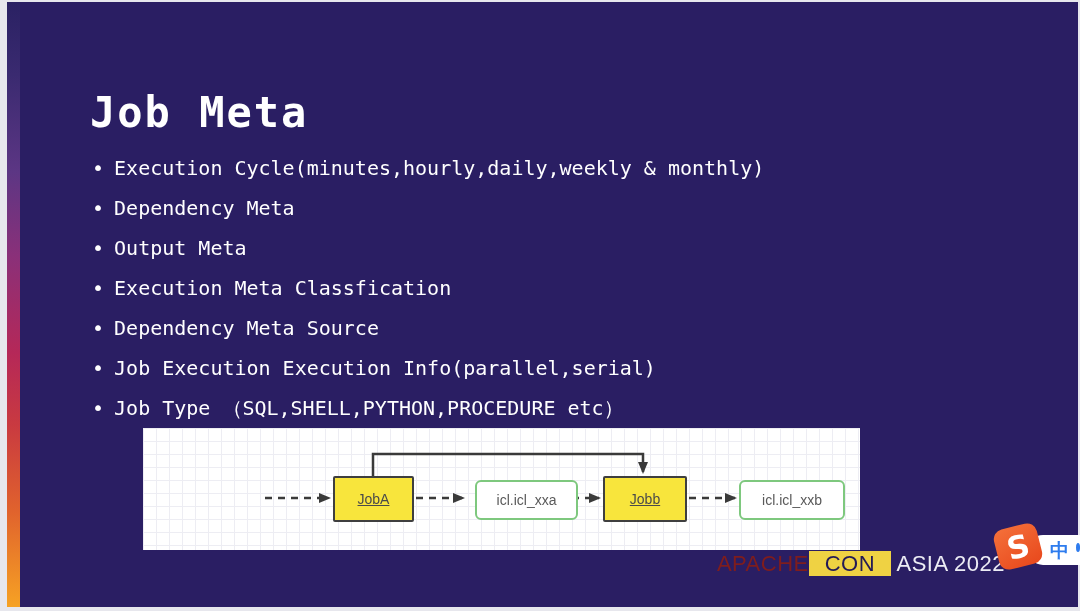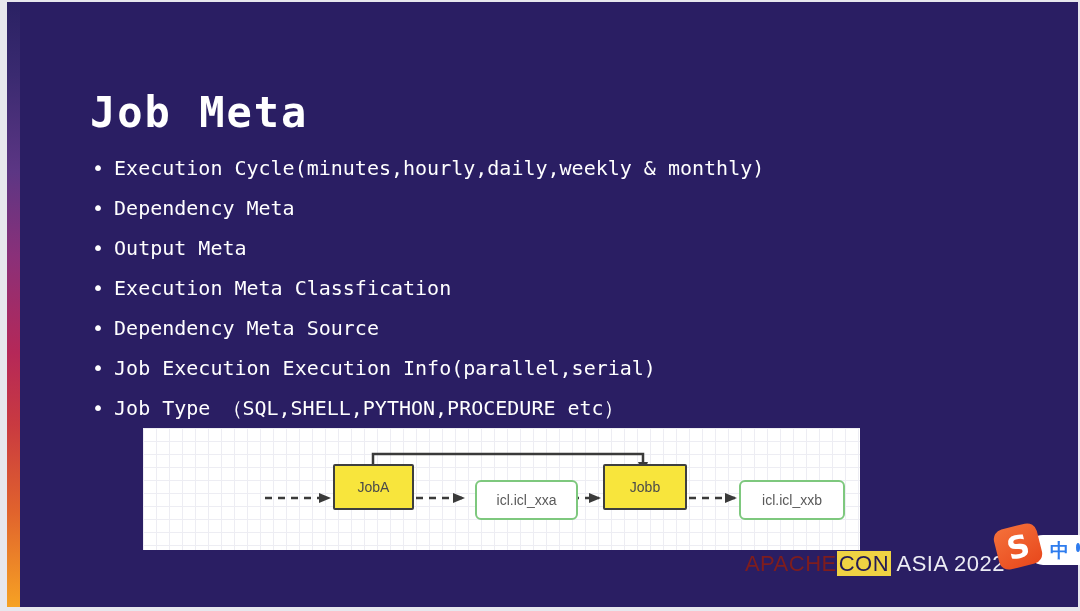--- a/index.html
+++ b/index.html
@@ -45,35 +45,35 @@
     position:absolute;display:flex;align-items:center;justify-content:center;
     font-family:"Liberation Sans","DejaVu Sans",sans-serif;
     font-size:14px;color:#5A5A5A;text-align:center;
   }
   .node.table{
     background:#FFFFFF;border:2px solid #7EC87E;border-radius:6px;
     top:52px;height:36px;
   }
   .node.job{
     background:#F8E53C;border:2.5px solid #3F3F3F;border-radius:2px;
-    top:36px;height:42px;color:#4A4A4A;
+    top:48px;height:42px;color:#4A4A4A;text-decoration:underline;
   }
   .n1{left:15px;width:101px;}
   .n2{left:190px;width:77px;}
   .n3{left:332px;width:99px;}
   .n4{left:460px;width:80px;}
   .n5{left:596px;width:102px;}
   
   .footer{
     position:absolute;right:75px;top:551px;
     font-family:"Liberation Sans",sans-serif;font-size:22px;
     letter-spacing:0.5px;white-space:pre;z-index:1;
   }
   .brand-apache{color:#7f1d1d;}
-  .brand-con{background:#EFD243;color:#241A56;padding:0 2px;}
+  .brand-con{background:#EFD243;color:#241A56;padding:0 16px;}
   .brand-rest{color:#ECECF4;}
   
   .ime-bar{
     position:absolute;right:0;top:535px;width:52px;height:30px;
     background:#FFFFFF;border-radius:15px 0 0 15px;z-index:2;
     display:flex;align-items:center;padding-left:22px;box-sizing:border-box;
     font-family:"DejaVu Sans",sans-serif;
   }
   .ime-mode{color:#2E7CEE;font-size:19px;font-weight:bold;line-height:1;}
   .ime-dot{

